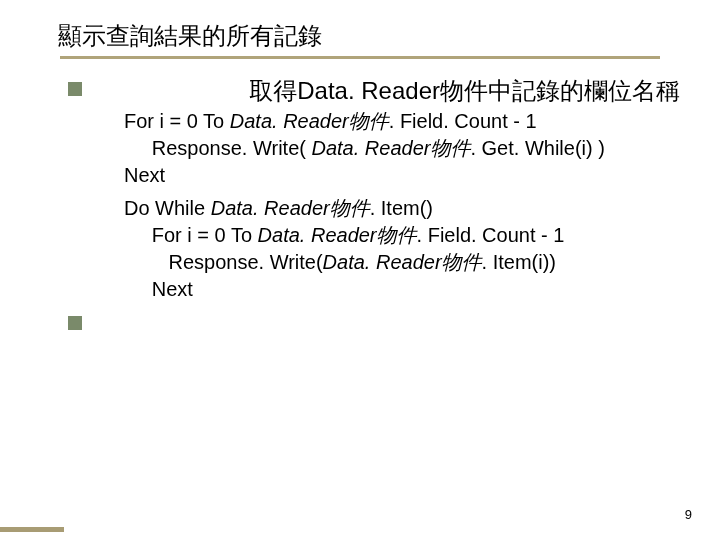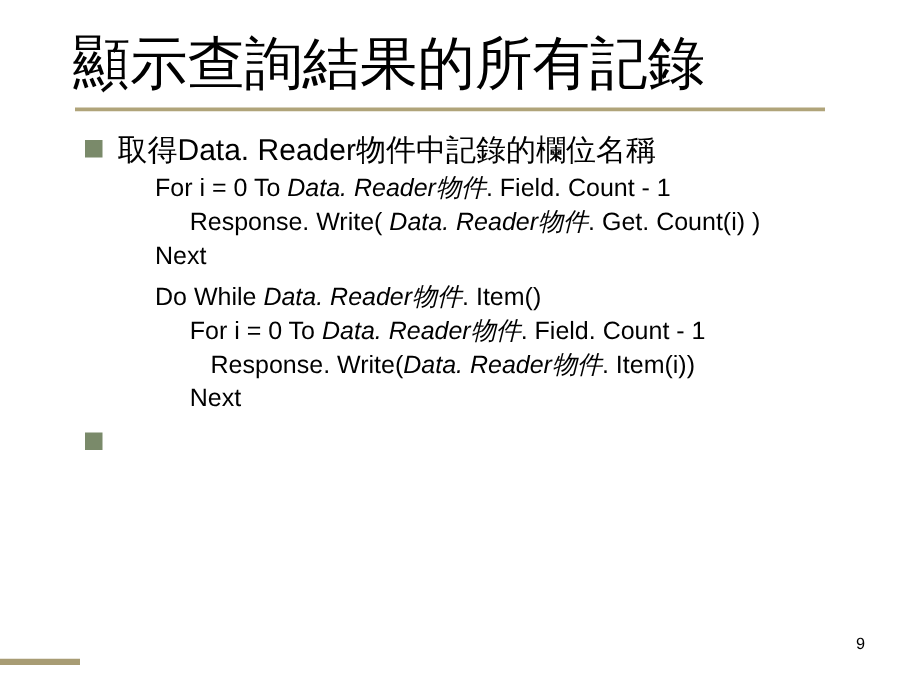--- a/index.html
+++ b/index.html
@@ -9,39 +9,40 @@
     height: 540px;
     background: #fff;
     font-family: "Microsoft JhengHei", "PMingLiU", Arial, sans-serif;
     position: relative;
     box-sizing: border-box;
   }
   .slide {
     padding: 20px 0 0 0;
   }
   .title {
-    font-size: 46px;
+    font-size: 24px;
     font-weight: 400;
     color: #000;
     margin: 0 0 4px 58px;
     font-family: "DFKai-SB", "KaiTi", "PMingLiU", serif;
   }
   .title-underline {
     height: 3px;
     background: #b0a47a;
     margin: 0 60px 16px 60px;
   }
   .body {
     margin-left: 68px;
     margin-right: 40px;
   }
   .bullet-row {
     display: flex;
     align-items: flex-start;
     margin-bottom: 2px;
+    justify-content: space-between;
   }
   .bullet {
     width: 14px;
     height: 14px;
     background: #7a8a6a;
     margin-top: 7px;
     margin-right: 12px;
     flex-shrink: 0;
   }
   .bullet-text {
@@ -90,21 +91,21 @@
   <div class="title-underline"></div>
 
   <div class="body">
 
     <div class="bullet-row">
       <div class="bullet"></div>
       <div class="bullet-text">取得Data. Reader物件中記錄的欄位名稱</div>
     </div>
     <div class="code-block">
       <div class="code-line"><span>For i = 0 To </span><span class="italic">Data. Reader物件</span><span>. Field. Count - 1</span></div>
-      <div class="code-line"><span>     Response. Write( </span><span class="italic">Data. Reader物件</span><span>. Get. Count(i) )</span></div>
+      <div class="code-line"><span>     Response. Write( </span><span class="italic">Data. Reader物件</span><span>. Get. While(i) )</span></div>
       <div class="code-line"><span>Next</span></div>
     </div>
 
     <div class="code-block">
       <div class="code-line"><span>Do While </span><span class="italic">Data. Reader物件</span><span>. Item()</span></div>
       <div class="code-line"><span>     For i = 0 To </span><span class="italic">Data. Reader物件</span><span>. Field. Count - 1</span></div>
       <div class="code-line"><span>        Response. Write(</span><span class="italic">Data. Reader物件</span><span>. Item(i))</span></div>
       <div class="code-line"><span>     Next</span></div>
     </div>
 

